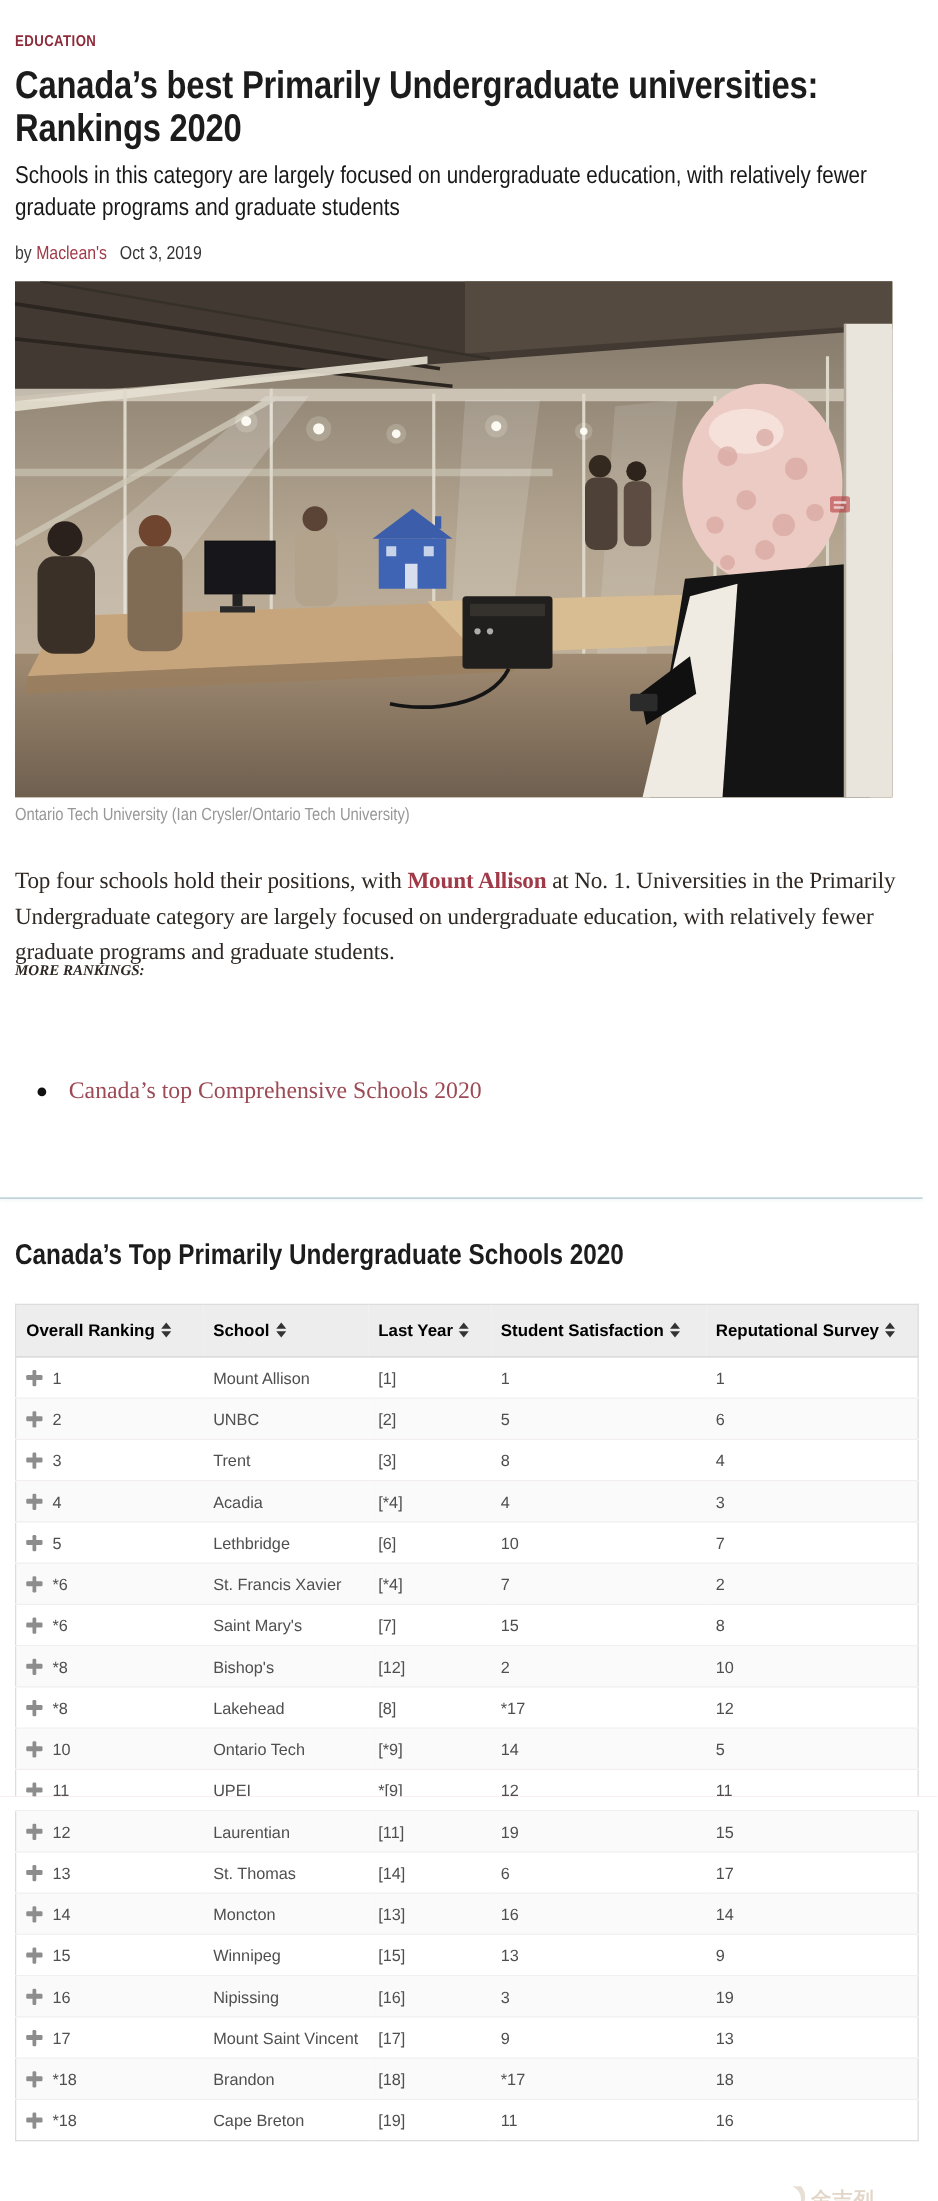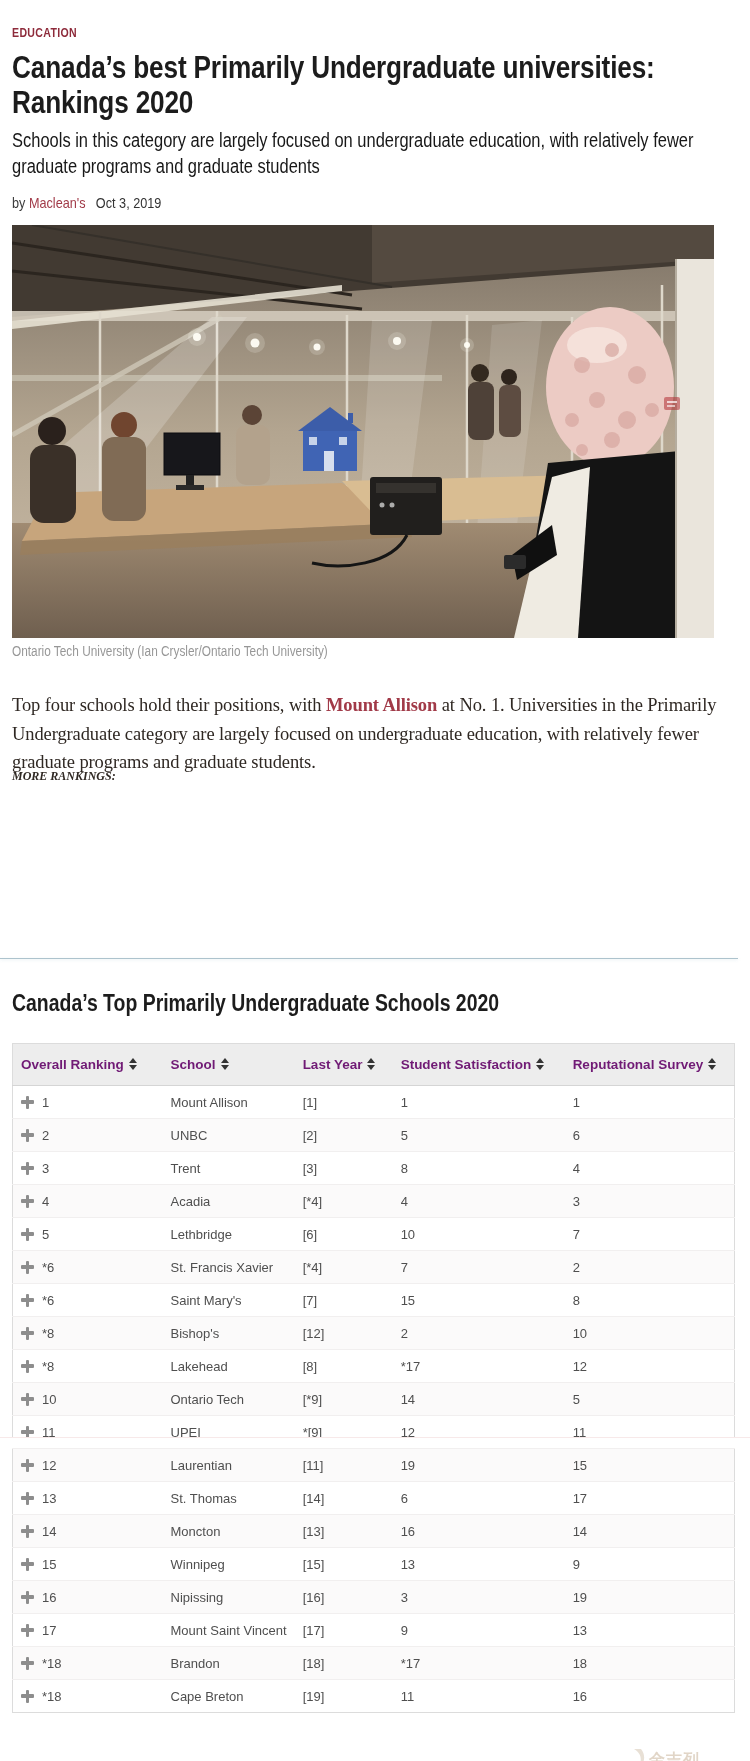--- a/index.html
+++ b/index.html
@@ -34,21 +34,21 @@
   ul.rank-links li::before { content:""; position:absolute; left:18px; top:17px; width:7px; height:7px; border-radius:50%; background:#111; }
   ul.rank-links a { font-family:"Liberation Serif", serif; font-size:19px; color:#9c4a55; text-decoration:none; cursor:pointer; }
 
   .divider { top:958px; left:0; width:738px; height:0; border-top:1px solid #adc3cd; box-shadow:0 1px 3px rgba(160,195,210,.35); }
 
   
   .table-title { top:990px; width:760px; font-size:23px; font-weight:bold; color:#1c1c1c; }
   table.rank-table { top:1043px; width:723px; border-collapse:collapse; background:#fff; border:1px solid #dcdcdc; position:absolute; left:12px; }
   table.rank-table col.c1{width:150px} table.rank-table col.c2{width:126px}
   table.rank-table col.c3{width:98px}  table.rank-table col.c4{width:172px}
-  thead th { height:42px; background:#ededed; border-bottom:1px solid #d5d5d5; font-size:13.5px; font-weight:bold; color:#701a75; text-align:left; padding:0 8px; cursor:pointer; white-space:nowrap; }
+  thead th { height:42px; background:#ededed; border-bottom:1px solid #d5d5d5; font-size:13.5px; font-weight:bold; color:#000000; text-align:left; padding:0 8px; cursor:pointer; white-space:nowrap; }
   tbody td { height:33px; padding:0 8px; font-size:13px; color:#4f4f4f; border-bottom:1px solid #f1efef; white-space:nowrap; }
   tbody tr:nth-child(even) { background:#fbfafa; }
   tbody tr:last-child td { border-bottom:none; }
   .sort { display:inline-block; vertical-align:middle; margin-left:5px; margin-top:-2px; }
   .sort i { display:block; width:0; height:0; border-left:4px solid transparent; border-right:4px solid transparent; }
   .sort .up { border-bottom:5px solid #333; margin-bottom:2px; }
   .sort .dn { border-top:5px solid #333; }
   .plus { position:relative; display:inline-block; width:13px; height:13px; margin-right:8px; vertical-align:-2px; cursor:pointer; }
   .plus::before { content:""; position:absolute; left:0; top:4.8px; width:13px; height:3.4px; background:#8d8d8d; border-radius:1px; }
   .plus::after  { content:""; position:absolute; left:4.8px; top:0; width:3.4px; height:13px; background:#8d8d8d; border-radius:1px; }
@@ -193,20 +193,21 @@
 <div class="abs caption cond">Ontario Tech University (Ian Crysler/Ontario Tech University)</div>
 
 <p class="abs lead">
   <b>Top four schools hold their positions, with </b><a>Mount Allison</a><b> at No. 1. </b><span>Universities in the Primarily Undergraduate category are largely focused on undergraduate education, with relatively fewer graduate programs and graduate students.</span>
 </p>
 
 <div class="abs more-rankings">MORE RANKINGS:</div>
 
 <ul class="abs rank-links">
 
+  <li><a>Canada’s top Comprehensive Schools 2020</a></li>
 </ul>
 
 <div class="abs divider"></div>
 
 <h2 class="abs table-title cond">Canada’s Top Primarily Undergraduate Schools 2020</h2>
 
 <table class="rank-table">
   <colgroup>
       <col class="c1">
       <col class="c2">

